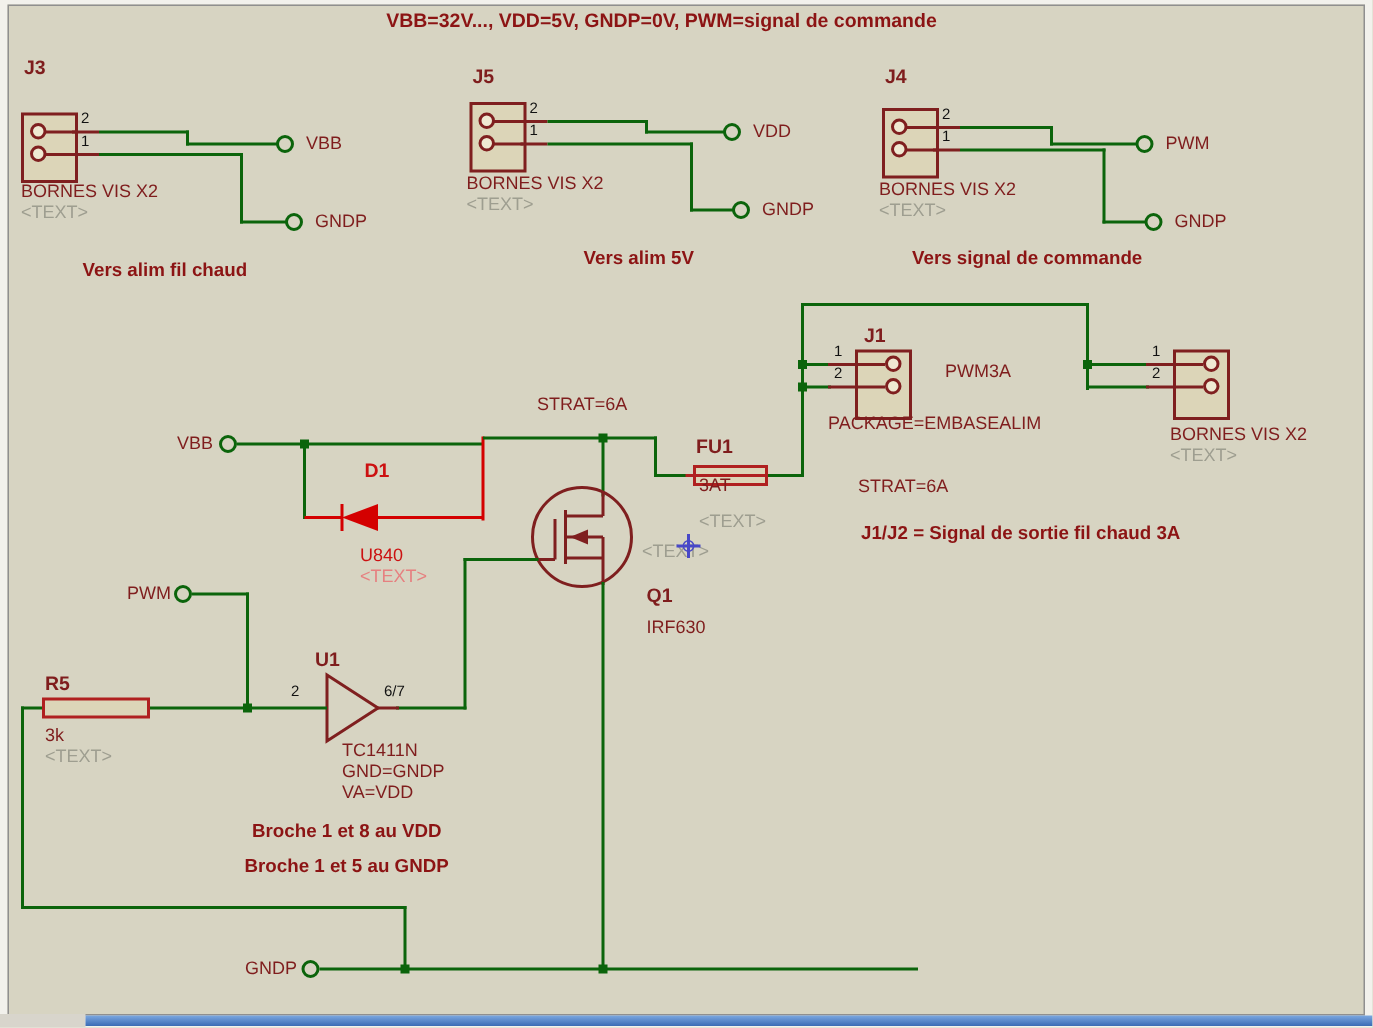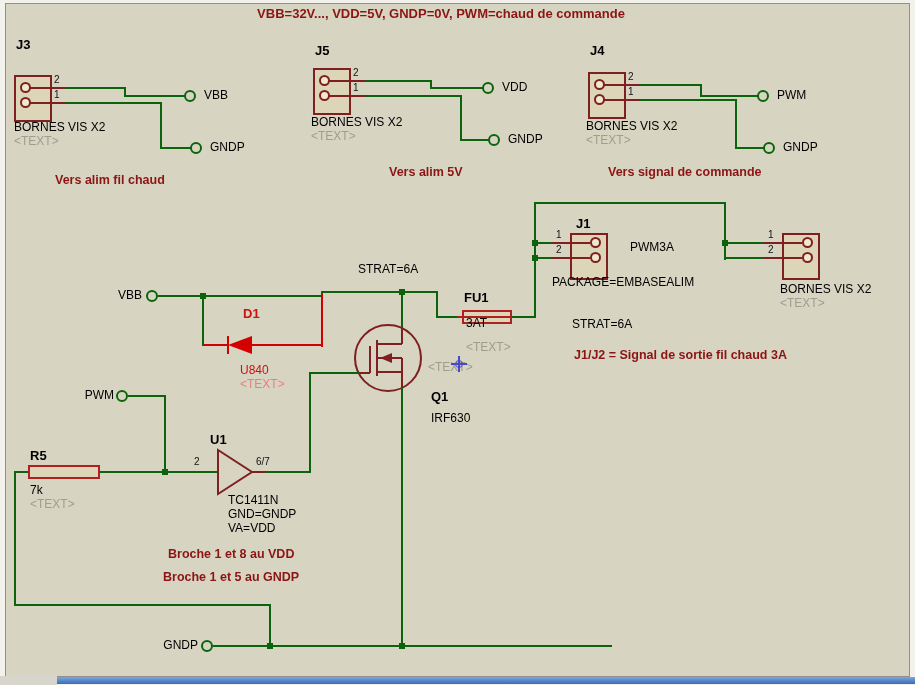--- a/index.html
+++ b/index.html
@@ -1,18 +1,18 @@
 <!DOCTYPE html>
 <html><head>
 <meta charset="utf-8">
 <style>
   html,body{margin:0;padding:0}
   body{width:915px;height:685px;position:relative;background:#f2f1ec;font-family:"Liberation Sans",sans-serif;overflow:hidden}
   #canvas{position:absolute;left:5px;top:3px;width:903px;height:672px;background:#d7d4c2;border:1px solid #8f8f8f}
-  .t{position:absolute;font-size:12px;color:#000000;white-space:nowrap;line-height:13px}
+  .t{position:absolute;font-size:12px;color:#7f1d1d;white-space:nowrap;line-height:13px}
   .ref{font-weight:bold;font-size:13px}
   .gray{color:#9e9e90}
   .redt{color:#cc1111}
   .pinkt{color:#e68080}
   .right{text-align:right}
   .pin{position:absolute;font-size:10px;color:#111;white-space:nowrap;line-height:11px}
   .ann{position:absolute;font-weight:bold;font-size:12.5px;color:#8c1414;white-space:nowrap;line-height:14px}
   .w{position:absolute;background:#0b640b}
   .wr{position:absolute;background:#d40000}
   .stub{position:absolute;background:#7f1f1f;height:2px}
@@ -26,21 +26,21 @@
   svg{position:absolute}
 </style>
 </head>
 <body>
 
 <div id="canvas"></div>
 
 <div style="position:absolute;left:0;top:676px;width:57px;height:9px;background:#d8d5cc"></div>
 <div style="position:absolute;left:57px;top:677px;width:858px;height:7px;background:linear-gradient(#7ba7e0,#3a6bb5)"></div>
 
-<div class="ann" style="left:211px;top:7px;width:460px;text-align:center;font-size:13px">VBB=32V..., VDD=5V, GNDP=0V, PWM=chaud de commande</div>
+<div class="ann" style="left:211px;top:7px;width:460px;text-align:center;font-size:13px">VBB=32V..., VDD=5V, GNDP=0V, PWM=signal de commande</div>
 
 <div class="t ref" style="left:16px;top:38px">J3</div>
 <div class="conn" style="left:14px;top:75px;width:34px;height:43px">
   <span class="pc" style="left:4px;top:5px"></span>
   <span class="pl" style="left:14px;top:10px;width:20px"></span>
   <span class="pc" style="left:4px;top:20px"></span>
   <span class="pl" style="left:14px;top:25px;width:20px"></span>
 </div>
 <i class="stub" style="left:48px;top:87px;width:18px"></i>
 <i class="stub" style="left:48px;top:102px;width:18px"></i>
@@ -218,21 +218,21 @@
 <div class="ann" style="left:163px;top:570px">Broche 1 et 5 au GNDP</div>
 
 <div class="t right" style="left:62px;top:389px;width:52px">PWM</div>
 <span class="term" style="left:116px;top:390px"></span>
 <i class="w" style="left:128px;top:395px;width:38px;height:2px"></i>
 <i class="w" style="left:164px;top:395px;width:2px;height:78px"></i>
 <i class="dot" style="left:162px;top:469px"></i>
 <i class="w" style="left:100px;top:471px;width:118px;height:2px"></i>
 <div class="t ref" style="left:30px;top:449px">R5</div>
 <div class="crect" style="left:28px;top:465px;width:68px;height:10px"></div>
-<div class="t" style="left:30px;top:484px">7k</div>
+<div class="t" style="left:30px;top:484px">3k</div>
 <div class="t gray" style="left:30px;top:498px">&lt;TEXT&gt;</div>
 <i class="w" style="left:14px;top:471px;width:14px;height:2px"></i>
 <i class="w" style="left:14px;top:471px;width:2px;height:135px"></i>
 <i class="w" style="left:14px;top:604px;width:257px;height:2px"></i>
 <i class="w" style="left:269px;top:604px;width:2px;height:43px"></i>
 
 <div class="t right" style="left:144px;top:639px;width:54px">GNDP</div>
 <span class="term" style="left:201px;top:640px"></span>
 <i class="w" style="left:213px;top:645px;width:399px;height:2px"></i>
 <i class="dot" style="left:267px;top:643px"></i>

